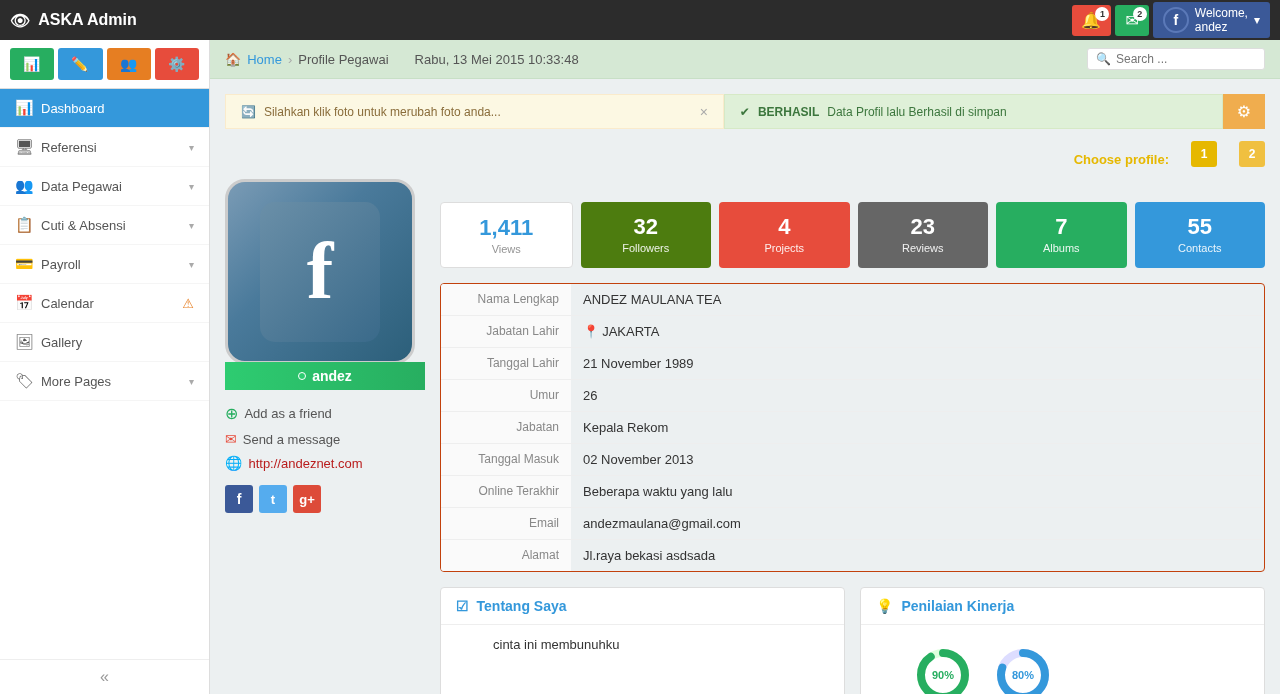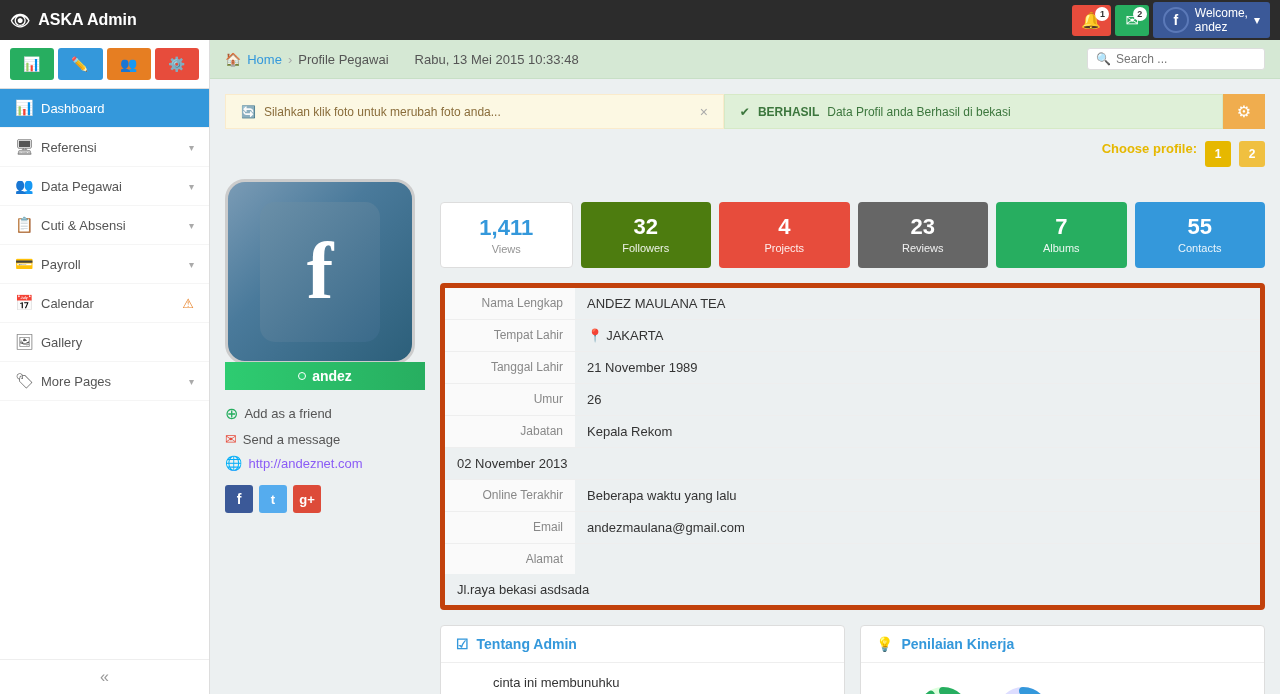--- a/index.html
+++ b/index.html
@@ -127,21 +127,21 @@
       background: #f0ad4e; border: none;
       padding: 8px 14px; cursor: pointer; color: #fff; font-size: 16px;
     }
 
     
     .content { flex: 1; overflow-y: auto; padding: 15px; }
 
     
     .choose-profile {
       text-align: right; margin-bottom: 12px;
-      display: flex; align-items: flex-start; justify-content: flex-end; gap: 8px;
+      display: flex; align-items: flex-end; justify-content: flex-end; gap: 22px;
     }
     .choose-profile-label { color: #e6b800; font-weight: bold; font-size: 13px; }
     .profile-num-btn {
       width: 26px; height: 26px; border: none; border-radius: 3px;
       cursor: pointer; font-weight: bold; font-size: 12px;
       background: #f0c040; color: #fff;
     }
     .profile-num-btn.active { background: #e6b800; }
 
     
@@ -168,21 +168,21 @@
       display: flex; align-items: center; justify-content: center; gap: 6px;
       margin-top: -2px;
     }
     .online-dot { width: 8px; height: 8px; background: #2ecc71; border-radius: 50%; border: 1px solid #fff; }
 
     .profile-actions { margin-top: 10px; }
     .profile-action-item {
       display: flex; align-items: center; gap: 6px;
       padding: 4px 0; font-size: 13px; color: #555; cursor: pointer;
     }
-    .profile-action-item a { color: #8b5cf6; text-decoration: none; }
+    .profile-action-item a { color: #b91c1c; text-decoration: none; }
     .action-icon-green { color: #27ae60; font-size: 16px; }
     .action-icon-pink { color: #e74c3c; font-size: 14px; }
     .action-icon-blue { color: #3498db; font-size: 14px; }
 
     .social-icons { display: flex; gap: 6px; padding: 10px 0; align-items: center; }
     .social-fb { width: 28px; height: 28px; background: #3b5998; border-radius: 3px; display: flex; align-items: center; justify-content: center; color: #fff; font-weight: bold; font-size: 14px; cursor: pointer; }
     .social-tw { width: 28px; height: 28px; background: #55acee; border-radius: 3px; display: flex; align-items: center; justify-content: center; color: #fff; font-weight: bold; font-size: 13px; cursor: pointer; }
     .social-gp { width: 28px; height: 28px; background: #dd4b39; border-radius: 3px; display: flex; align-items: center; justify-content: center; color: #fff; font-weight: bold; font-size: 13px; cursor: pointer; }
 
     
@@ -199,23 +199,23 @@
     .stat-views { background: #fff; border: 1px solid #ddd; color: #3498db; }
     .stat-views .stat-num { color: #3498db; }
     .stat-views .stat-label { color: #888; }
     .stat-followers { background: #4d7c0f; }
     .stat-projects { background: #e74c3c; }
     .stat-reviews { background: #666; }
     .stat-albums { background: #27ae60; }
     .stat-contacts { background: #3498db; }
 
     
-    .info-table { width: 100%; border: 5px solid #c2410c; border-radius: 4px; overflow: hidden; }
+    .info-table { width: 100%; border: 1px solid #c2410c; border-radius: 4px; overflow: hidden; }
     .info-row { display: flex; border-bottom: 1px solid #eee; }
-    .info-row:last-child { border-bottom: none; flex-direction: column; }
+    .info-row:last-child { border-bottom: none; }
     .info-key {
       width: 130px; padding: 8px 12px; text-align: right;
       color: #888; font-size: 12px; flex-shrink: 0;
       background: #fafafa;
     }
     .info-val {
       flex: 1; padding: 8px 12px; color: #333; font-size: 13px;
     }
     .loc-pin { color: #e74c3c; margin-right: 3px; }
 
@@ -348,21 +348,21 @@
 
       <div class="alerts">
         <div class="alert-yellow">
           <span>🔄</span>
           <span>Silahkan klik foto untuk merubah foto anda...</span>
           <span class="alert-close">×</span>
         </div>
         <div class="alert-green">
           <span>✔</span>
           <span style="font-weight:bold;">BERHASIL</span>
-          <span>Data Profil anda Berhasil di bekasi</span>
+          <span>Data Profil lalu Berhasil di simpan</span>
         </div>
         <button class="alert-settings">⚙</button>
       </div>
 
       <div class="choose-profile" style="margin-top:12px;">
         <span class="choose-profile-label">Choose profile:</span>
         <button class="profile-num-btn active">1</button>
         <button class="profile-num-btn">2</button>
       </div>
 
@@ -427,57 +427,58 @@
               <div class="stat-label">Contacts</div>
             </div>
           </div>
 
           <div class="info-table">
             <div class="info-row">
               <div class="info-key">Nama Lengkap</div>
               <div class="info-val">ANDEZ MAULANA TEA</div>
             </div>
             <div class="info-row">
-              <div class="info-key">Tempat Lahir</div>
+              <div class="info-key">Jabatan Lahir</div>
               <div class="info-val"><span class="loc-pin">📍</span>JAKARTA</div>
             </div>
             <div class="info-row">
               <div class="info-key">Tanggal Lahir</div>
               <div class="info-val">21 November 1989</div>
             </div>
             <div class="info-row">
               <div class="info-key">Umur</div>
               <div class="info-val">26</div>
             </div>
             <div class="info-row">
               <div class="info-key">Jabatan</div>
               <div class="info-val">Kepala Rekom</div>
             </div>
             <div class="info-row">
+              <div class="info-key">Tanggal Masuk</div>
               <div class="info-val">02 November 2013</div>
             </div>
             <div class="info-row">
               <div class="info-key">Online Terakhir</div>
               <div class="info-val">Beberapa waktu yang lalu</div>
             </div>
             <div class="info-row">
               <div class="info-key">Email</div>
               <div class="info-val">andezmaulana@gmail.com</div>
             </div>
             <div class="info-row">
               <div class="info-key">Alamat</div>
               <div class="info-val">Jl.raya bekasi asdsada</div>
             </div>
           </div>
 
           <div class="bottom-row">
             <div class="section-card">
               <div class="section-header">
                 <span class="check-icon">☑</span>
-                <span>Tentang Admin</span>
+                <span>Tentang Saya</span>
               </div>
               <div class="section-body">
                 <span>cinta ini membunuhku</span>
               </div>
             </div>
             <div class="section-card">
               <div class="section-header">
                 <span class="bulb-icon">💡</span>
                 <span>Penilaian Kinerja</span>
               </div>

